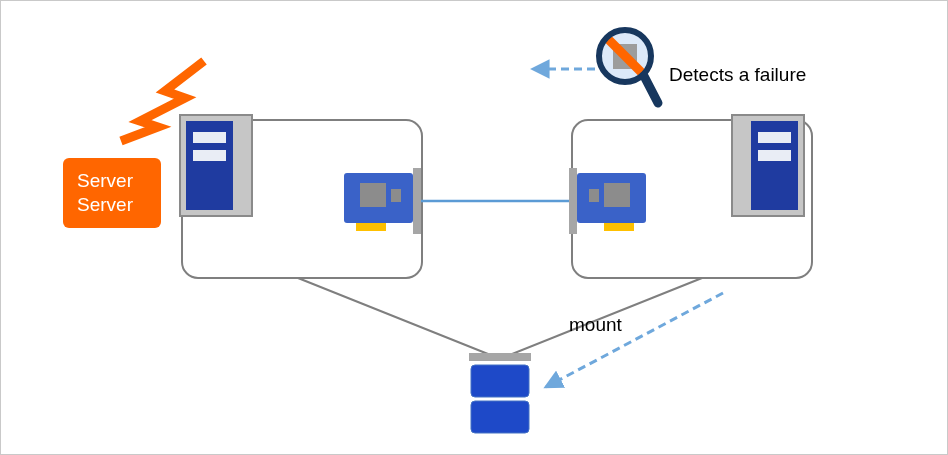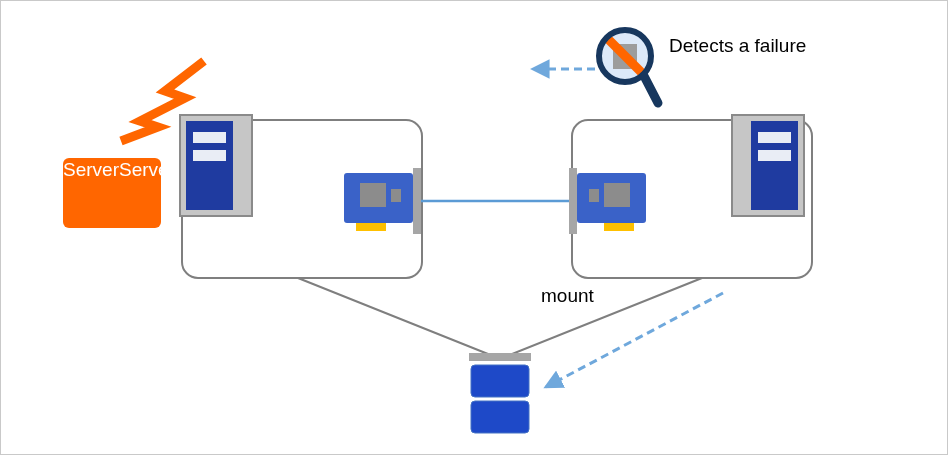--- a/index.html
+++ b/index.html
@@ -31,26 +31,26 @@
   .glass{fill:var(--glass-fill,#dce9f9);}
   .glass-doc{fill:#9c9c9c;}
   .glass-slash{stroke:var(--orange,#ff6600);stroke-width:9;}
   .glass-ring{fill:none;stroke:var(--glass-ring,#17375e);stroke-width:6;}
   .glass-handle{stroke:var(--glass-ring,#17375e);stroke-width:9;stroke-linecap:round;}
 
   
   .badge{
     position:absolute;left:62px;top:157px;width:98px;height:70px;
     background:var(--orange,#ff6600);border-radius:6px;color:#ffffff;
-    font-size:19px;display:flex;flex-direction:row;justify-content:center;
+    font-size:19px;display:flex;flex-direction:column;justify-content:center;
     padding-left:14px;box-sizing:border-box;line-height:1.25;
   }
-  .label{position:absolute;color:var(--text,#000);font-size:19px;white-space:nowrap;}
+  .label{position:absolute;color:var(--text,#000);font-size:19px;white-space:nowrap;margin-top:29px;}
   .detects{left:668px;top:34px;}
-  .mount{left:540px;top:284px;}
+  .mount{left:568px;top:284px;}
 </style>
 </head>
 <body>
 
 <div class="canvas">
 
   <svg class="layer" width="948" height="455" viewBox="0 0 948 455">
     <defs>
       <marker id="arrow-blue" viewBox="0 0 10 10" refX="8.5" refY="5" markerWidth="6.5" markerHeight="6.5" orient="auto">
         <path d="M0,0 L10,5 L0,10 Z" class="arrowhead"></path>

